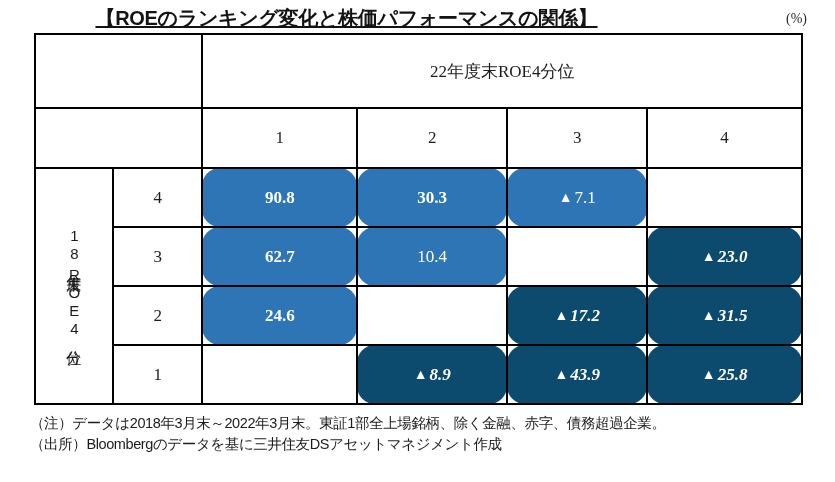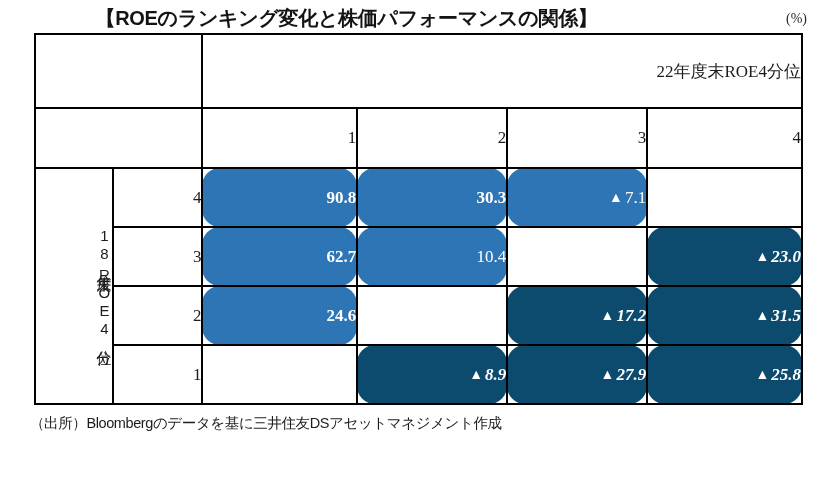--- a/index.html
+++ b/index.html
@@ -28,20 +28,21 @@
     position: absolute;
     left: 0;
     top: 0;
     width: 693px;
     text-align: center;
     font-size: 20px;
     font-weight: bold;
     letter-spacing: -0.3px;
     color: #131313;
     line-height: 26px;
+    text-decoration: underline;
   }
   .unit-label {
     position: absolute;
     right: 28px;
     top: 6px;
     font-size: 14px;
     color: #2b2b2b;
     font-family: "Liberation Serif", "DejaVu Serif", serif;
   }
 
@@ -60,21 +61,21 @@
     height: 372px;
   }
   table.matrix td,
   table.matrix th {
     border: 2px solid #000000;
     padding: 0;
     font-weight: normal;
     font-size: 17px;
     color: #1c1c1c;
     font-family: "Liberation Serif", "DejaVu Serif", serif;
-    text-align: right;
+    text-align: center;
     vertical-align: middle;
     background: #ffffff;
   }
   .col-corner-a { width: 68px; }
   .col-corner-b { width: 78px; }
   .col-d1 { width: 135px; }
   .col-d2 { width: 131px; }
   .col-d3 { width: 122px; }
   .col-d4 { width: 135px; }
 
@@ -196,22 +197,23 @@
         <td class="cell blue bold"><span>24.6</span></td>
         <td class="cell plain"><span></span></td>
         <td class="cell red bold"><span class="tri">▲</span><span>17.2</span></td>
         <td class="cell red bold"><span class="tri">▲</span><span>31.5</span></td>
       </tr>
 
       <tr>
         <td class="row-label-num">1</td>
         <td class="cell plain"><span></span></td>
         <td class="cell red bold"><span class="tri">▲</span><span>8.9</span></td>
-        <td class="cell red bold"><span class="tri">▲</span><span>27.9</span></td>
+        <td class="cell red bold"><span class="tri">▲</span><span>43.9</span></td>
         <td class="cell red bold"><span class="tri">▲</span><span>25.8</span></td>
       </tr>
     </tbody>
   </table>
 </div>
 
 <div class="notes">
+  <div class="note-line">（注）データは2018年3月末～2022年3月末。東証1部全上場銘柄、除く金融、赤字、債務超過企業。</div>
   <div class="note-line">（出所）Bloombergのデータを基に三井住友DSアセットマネジメント作成</div>
 </div>
 
 </body></html>

